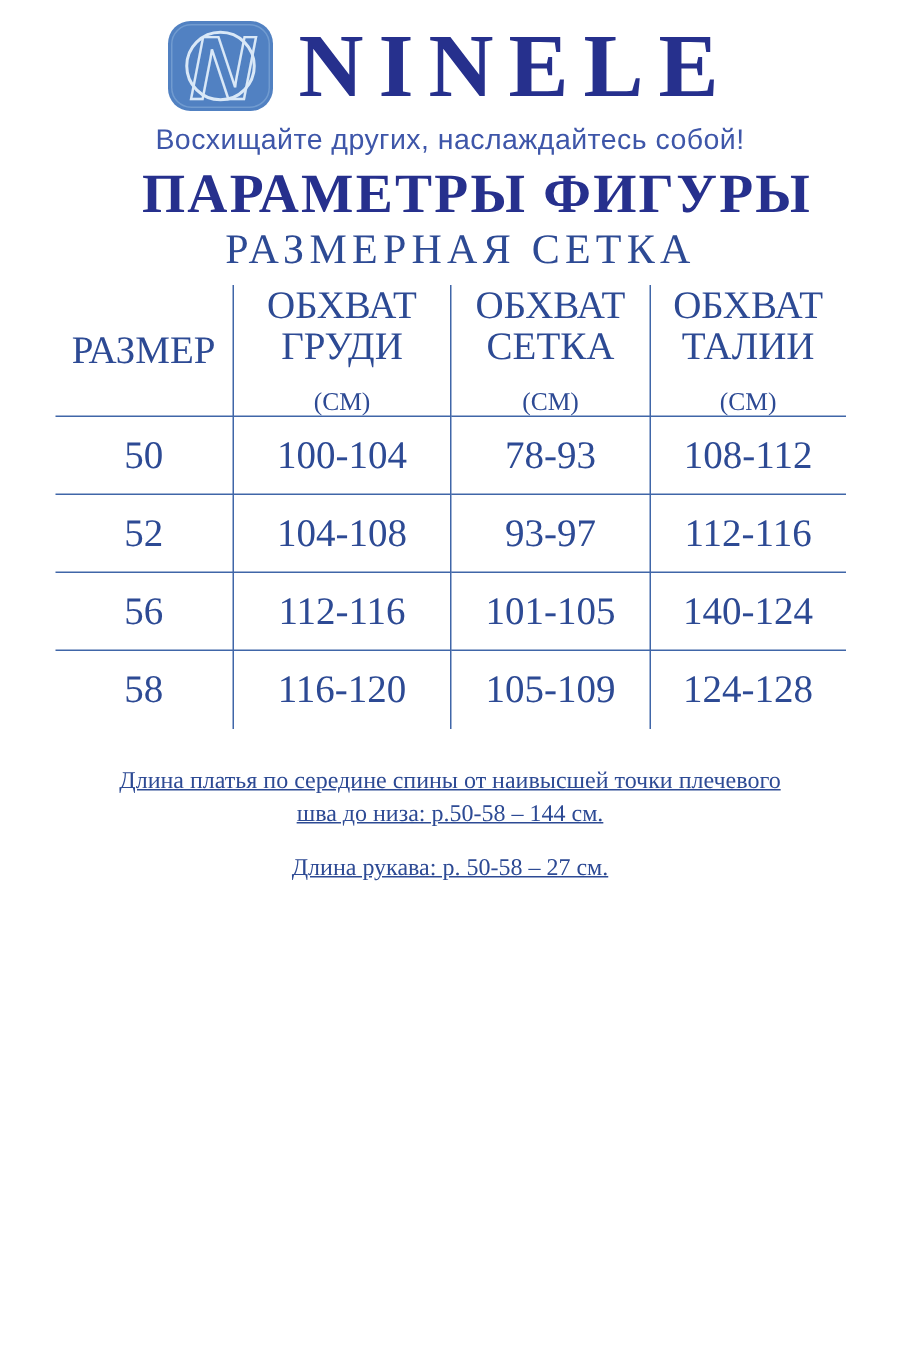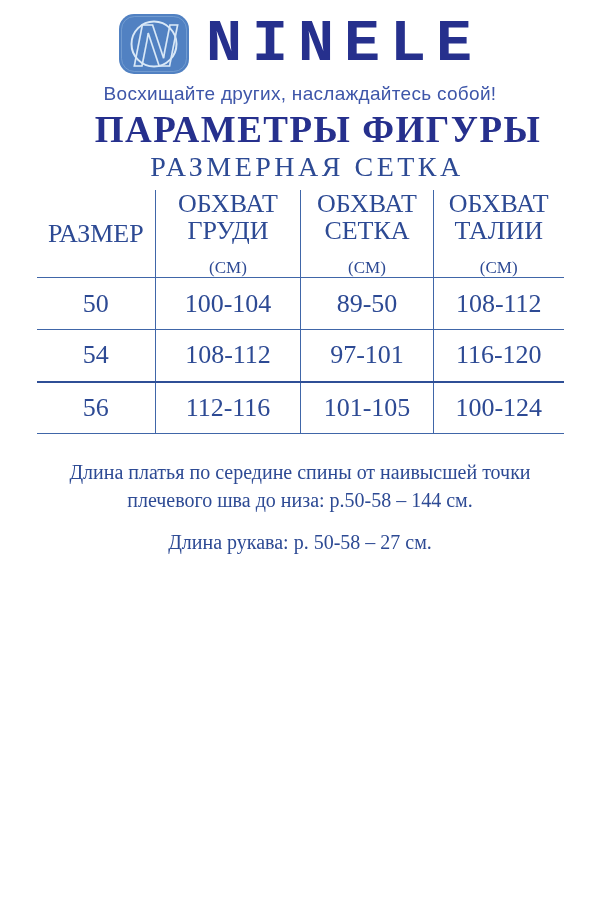--- a/index.html
+++ b/index.html
@@ -19,21 +19,21 @@
     font-family:"Liberation Serif", serif;
     color:var(--blue);
     overflow:hidden;
   }
   .page{width:600px;height:900px;text-align:center;padding-top:12px;}
 
   
   .logo-row{display:flex;align-items:center;justify-content:center;gap:16px;height:64px;}
   .logo-icon{width:72px;height:62px;flex:0 0 auto;}
   .wordmark{
-    font-family:Liberation Mono, monospace;
+    font-family:Liberation Serif, serif;
     font-weight:bold;
     font-size:60px;
     line-height:1;
     letter-spacing:10px;
     color:var(--navy);
   }
   .tagline{
     margin-top:7px;
     font-family:"Liberation Sans", sans-serif;
     font-weight:normal;
@@ -94,23 +94,24 @@
   }
   .v{border-right:1.5px solid var(--line);}
   tr.sep td{border-bottom:1.5px solid var(--line);}
   tr.thick td{border-bottom:2.5px solid var(--thick-line);}
 
   
   .notes{margin-top:24px;}
   .note{
     max-width:470px;
     margin:0 auto 14px auto;
-    font-size:20px;
+    font-size:16px;
     line-height:1.4;
     color:var(--blue);
+    text-decoration:underline;
   }
 </style>
 </head>
 <body>
 
 <div class="page">
 
   <header>
     <div class="logo-row">
       <svg class="logo-icon" viewBox="0 0 72 62" aria-hidden="true">
@@ -153,34 +154,40 @@
           <span>ОБХВАТ</span><br>
           <span>ТАЛИИ</span>
           <span class="unit">(СМ)</span>
         </th>
       </tr>
     </thead>
     <tbody>
       <tr class="sep">
         <td class="v">50</td>
         <td class="v">100-104</td>
-        <td class="v">89-50</td>
+        <td class="v">78-93</td>
         <td>108-112</td>
       </tr>
-      <tr class="thick">
-        <td class="v">54</td>
-        <td class="v">108-112</td>
-        <td class="v">97-101</td>
-        <td>116-120</td>
+      <tr class="sep">
+        <td class="v">52</td>
+        <td class="v">104-108</td>
+        <td class="v">93-97</td>
+        <td>112-116</td>
       </tr>
       <tr class="sep">
         <td class="v">56</td>
         <td class="v">112-116</td>
         <td class="v">101-105</td>
-        <td>100-124</td>
+        <td>140-124</td>
+      </tr>
+      <tr>
+        <td class="v">58</td>
+        <td class="v">116-120</td>
+        <td class="v">105-109</td>
+        <td>124-128</td>
       </tr>
     </tbody>
   </table>
 
   <div class="notes">
     <p class="note">Длина платья по середине спины от наивысшей точки плечевого шва до низа: р.50-58 – 144 см.</p>
     <p class="note">Длина рукава: р. 50-58 – 27 см.</p>
   </div>
 
 </div>

